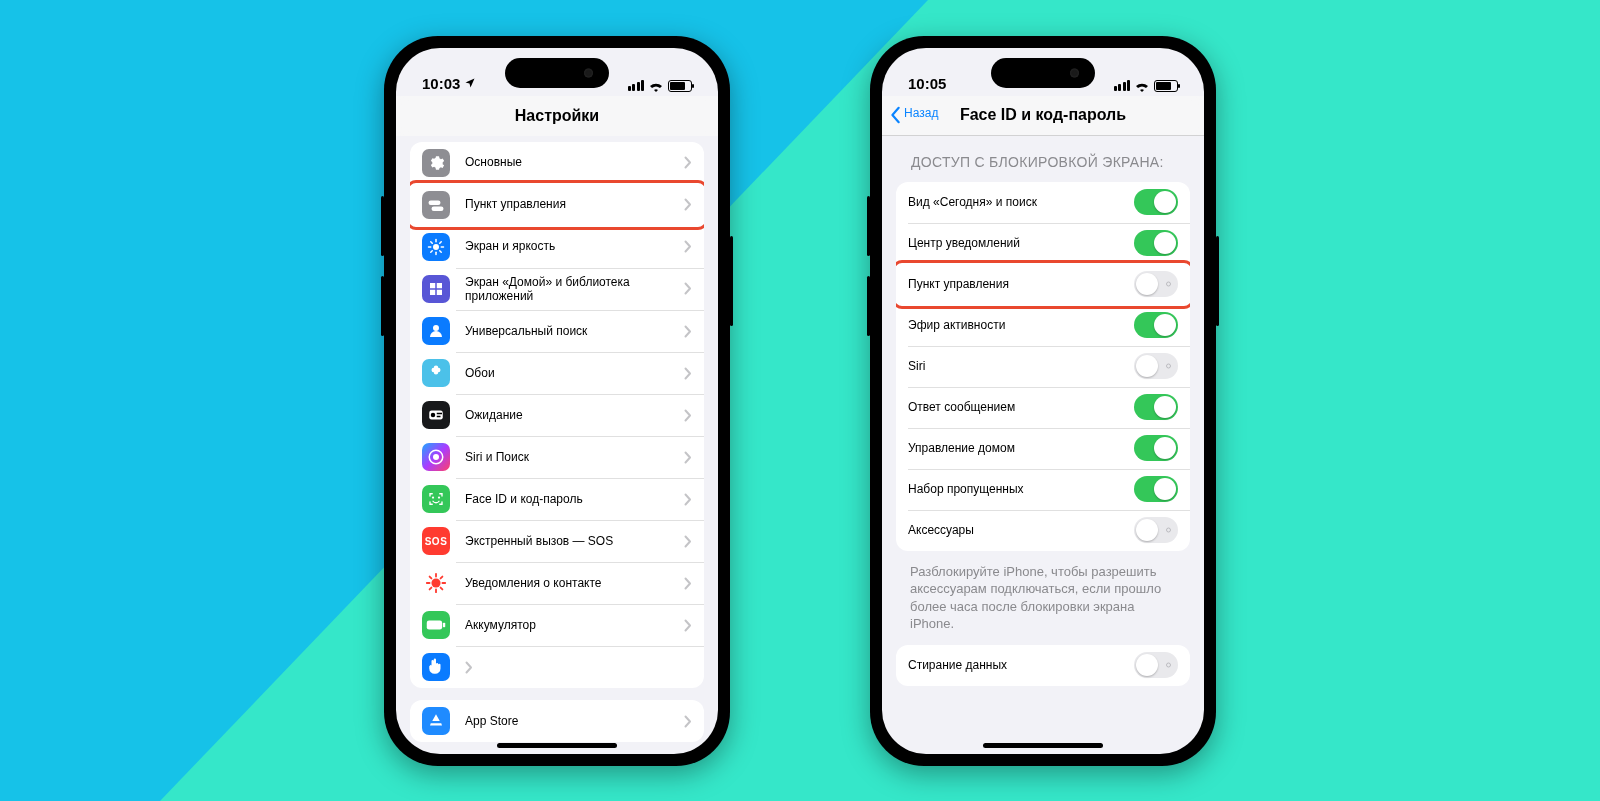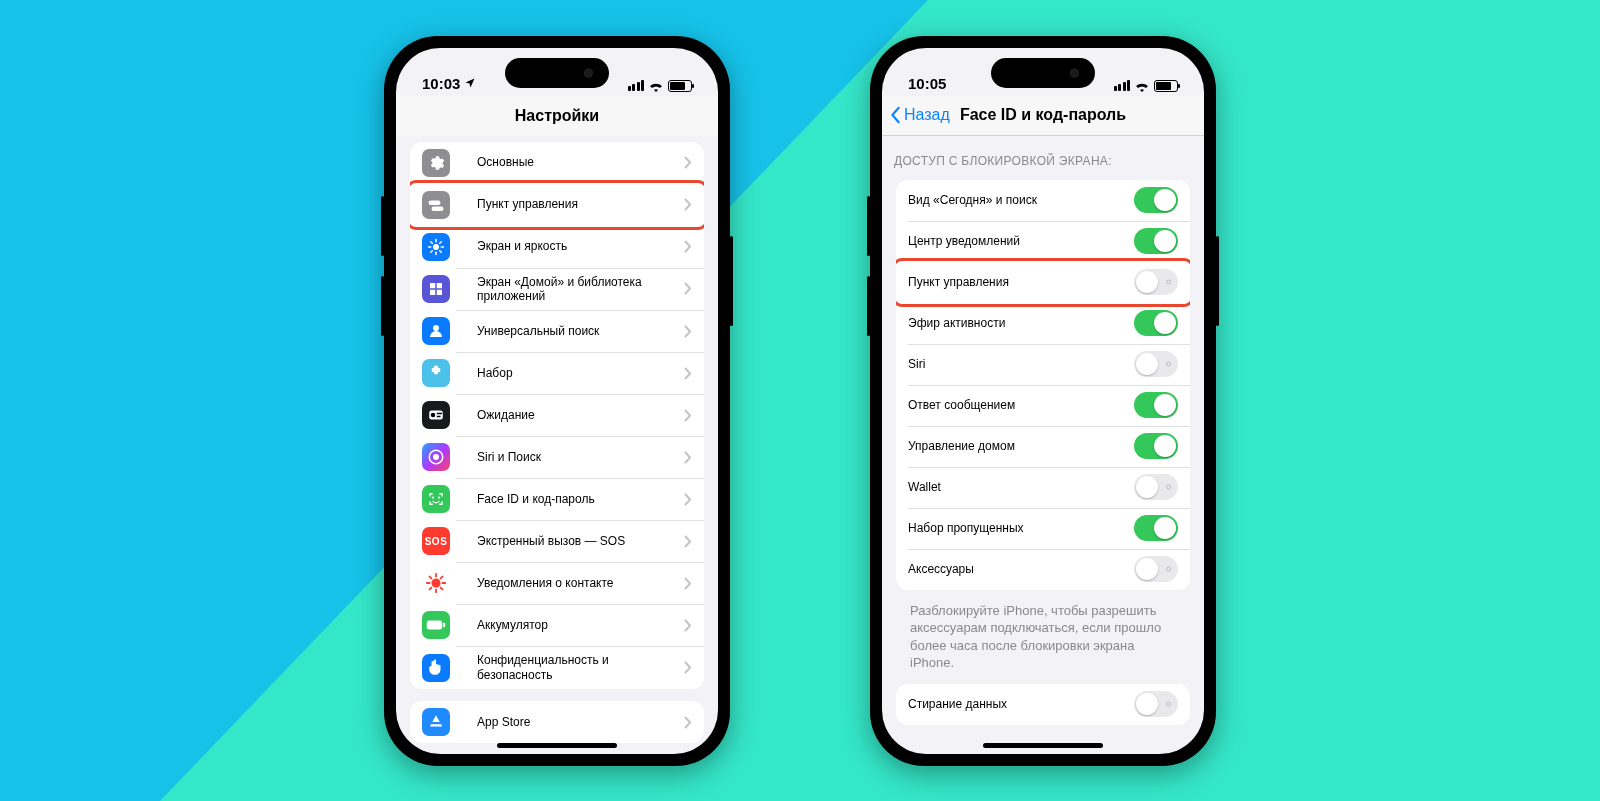--- a/index.html
+++ b/index.html
@@ -58,36 +58,36 @@
   .sig-bars i:nth-child(1){height:5px}.sig-bars i:nth-child(2){height:7px}.sig-bars i:nth-child(3){height:9px}.sig-bars i:nth-child(4){height:11px}
   .wifi-ic, .loc-ic { display:inline-flex; }
   .batt { width:24px; height:12px; border:1.5px solid #000; border-radius:3px; position:relative; }
   .batt::after{content:"";position:absolute;right:-3px;top:3px;width:2px;height:4px;background:#000;border-radius:1px;}
   .batt i{position:absolute;left:1px;top:1px;bottom:1px;width:70%;background:#000;border-radius:1px;}
 
   
   .navbar { background:#f7f7f8cc; backdrop-filter:blur(6px); height:40px; display:flex; align-items:center; justify-content:center; position:relative; border-bottom:.5px solid rgba(0,0,0,.15); }
   .navbar.noborder{border-bottom:none;}
   .navbar .title { font-size:16px; font-weight:600; color:#000; }
-  .navbar .back { position:absolute; left:8px; display:flex; align-items:flex-start; color:#0a84ff; font-size:16px; gap:2px; }
+  .navbar .back { position:absolute; left:8px; display:flex; align-items:flex-start; color:#0a84ff; font-size:12px; gap:2px; }
   .navbar .back svg{display:block;}
 
   .content { flex:1; overflow-y:auto; }
   .content::-webkit-scrollbar{display:none;}
 
   
   .group { margin:12px 14px; background:#fff; border-radius:12px; overflow:hidden; }
   .group.first{ margin-top:6px; }
-  .section-header { font-size:12px; color:#8a8a8e; text-transform:uppercase; letter-spacing:.3px; margin:18px 28px 6px 12px;}
+  .section-header { font-size:14px; color:#8a8a8e; text-transform:uppercase; letter-spacing:.3px; margin:18px 28px 6px 29px;}
   .section-footer { font-size:13px; color:#8a8a8e; margin:6px 28px 4px 28px; line-height:1.35; }
 
   .row { display:flex; align-items:center; min-height:41px; padding:7px 12px 7px 12px; position:relative; }
   .row + .row::before { content:""; position:absolute; left:46px; right:0; top:0; height:.5px; background:rgba(0,0,0,.12); }
   .row.noicon + .row.noicon::before{ left:12px; }
-  .row .app-icon { width:28px; height:28px; border-radius:7px; margin-right:27px; flex:0 0 28px; display:flex; align-items:center; justify-content:center; color:#fff; font-size:14px; font-weight:700; }
+  .row .app-icon { width:28px; height:28px; border-radius:7px; margin-right:15px; flex:0 0 28px; display:flex; align-items:center; justify-content:center; color:#fff; font-size:14px; font-weight:700; }
   .row .label { flex:1; font-size:12px; color:#000; line-height:1.2; }
   .row .chev { color:#c4c4c7; flex:0 0 auto; display:flex; }
   .row .chev svg{display:block;}
 
   .highlight-box{ position:relative; }
   .highlight-box::after{
     content:""; position:absolute; left:-4px; right:-4px; top:-4px; bottom:-4px;
     border:3px solid #e9482f; border-radius:10px; pointer-events:none; z-index:3;
   }
 
@@ -231,21 +231,21 @@
                   <path fill="none" stroke="#c4c4c7" stroke-width="2" stroke-linecap="round" stroke-linejoin="round" d="M1.5 1.5 6 6.5l-4.5 5"></path>
                 </svg>
               </div>
             </div>
             <div class="row">
               <div class="app-icon ic-cyan">
                 <svg width="18" height="18" viewBox="0 0 24 24">
                   <path fill="#fff" d="M12 2a3 3 0 013 3 3 3 0 013 3 3 3 0 01-3 3 3 3 0 01-3 3 3 3 0 01-3-3 3 3 0 01-3-3 3 3 0 013-3 3 3 0 013-3z"></path>
                 </svg>
               </div>
-              <div class="label">Набор</div>
+              <div class="label">Обои</div>
               <div class="chev">
                 <svg width="8" height="13" viewBox="0 0 8 13">
                   <path fill="none" stroke="#c4c4c7" stroke-width="2" stroke-linecap="round" stroke-linejoin="round" d="M1.5 1.5 6 6.5l-4.5 5"></path>
                 </svg>
               </div>
             </div>
             <div class="row">
               <div class="app-icon ic-black">
                 <svg width="18" height="18" viewBox="0 0 24 24">
                   <rect x="3" y="6" width="18" height="12" rx="3" fill="#fff"></rect>
@@ -338,21 +338,20 @@
                   <path fill="none" stroke="#c4c4c7" stroke-width="2" stroke-linecap="round" stroke-linejoin="round" d="M1.5 1.5 6 6.5l-4.5 5"></path>
                 </svg>
               </div>
             </div>
             <div class="row">
               <div class="app-icon ic-bluehand">
                 <svg width="18" height="18" viewBox="0 0 24 24">
                   <path fill="#fff" d="M9 2a1.5 1.5 0 013 0v6a1.5 1.5 0 013 0v1a1.5 1.5 0 013 0v5a7 7 0 01-7 7h-1a7 7 0 01-7-7v-3l2-2 1 1V4a1.5 1.5 0 013 0z"></path>
                 </svg>
               </div>
-              <div class="label">Конфиденциальность и безопасность</div>
               <div class="chev">
                 <svg width="8" height="13" viewBox="0 0 8 13">
                   <path fill="none" stroke="#c4c4c7" stroke-width="2" stroke-linecap="round" stroke-linejoin="round" d="M1.5 1.5 6 6.5l-4.5 5"></path>
                 </svg>
               </div>
             </div>
           </div>
           <div class="group">
             <div class="row">
               <div class="app-icon ic-appstore">
@@ -453,27 +452,20 @@
                 <span class="knob"></span>
               </div>
             </div>
             <div class="row noicon">
               <div class="label">Управление домом</div>
               <div class="toggle on">
                 <span class="knob"></span>
               </div>
             </div>
             <div class="row noicon">
-              <div class="label">Wallet</div>
-              <div class="toggle">
-                <span class="dot"></span>
-                <span class="knob"></span>
-              </div>
-            </div>
-            <div class="row noicon">
               <div class="label">Набор пропущенных</div>
               <div class="toggle on">
                 <span class="knob"></span>
               </div>
             </div>
             <div class="row noicon">
               <div class="label">Аксессуары</div>
               <div class="toggle">
                 <span class="dot"></span>
                 <span class="knob"></span>

